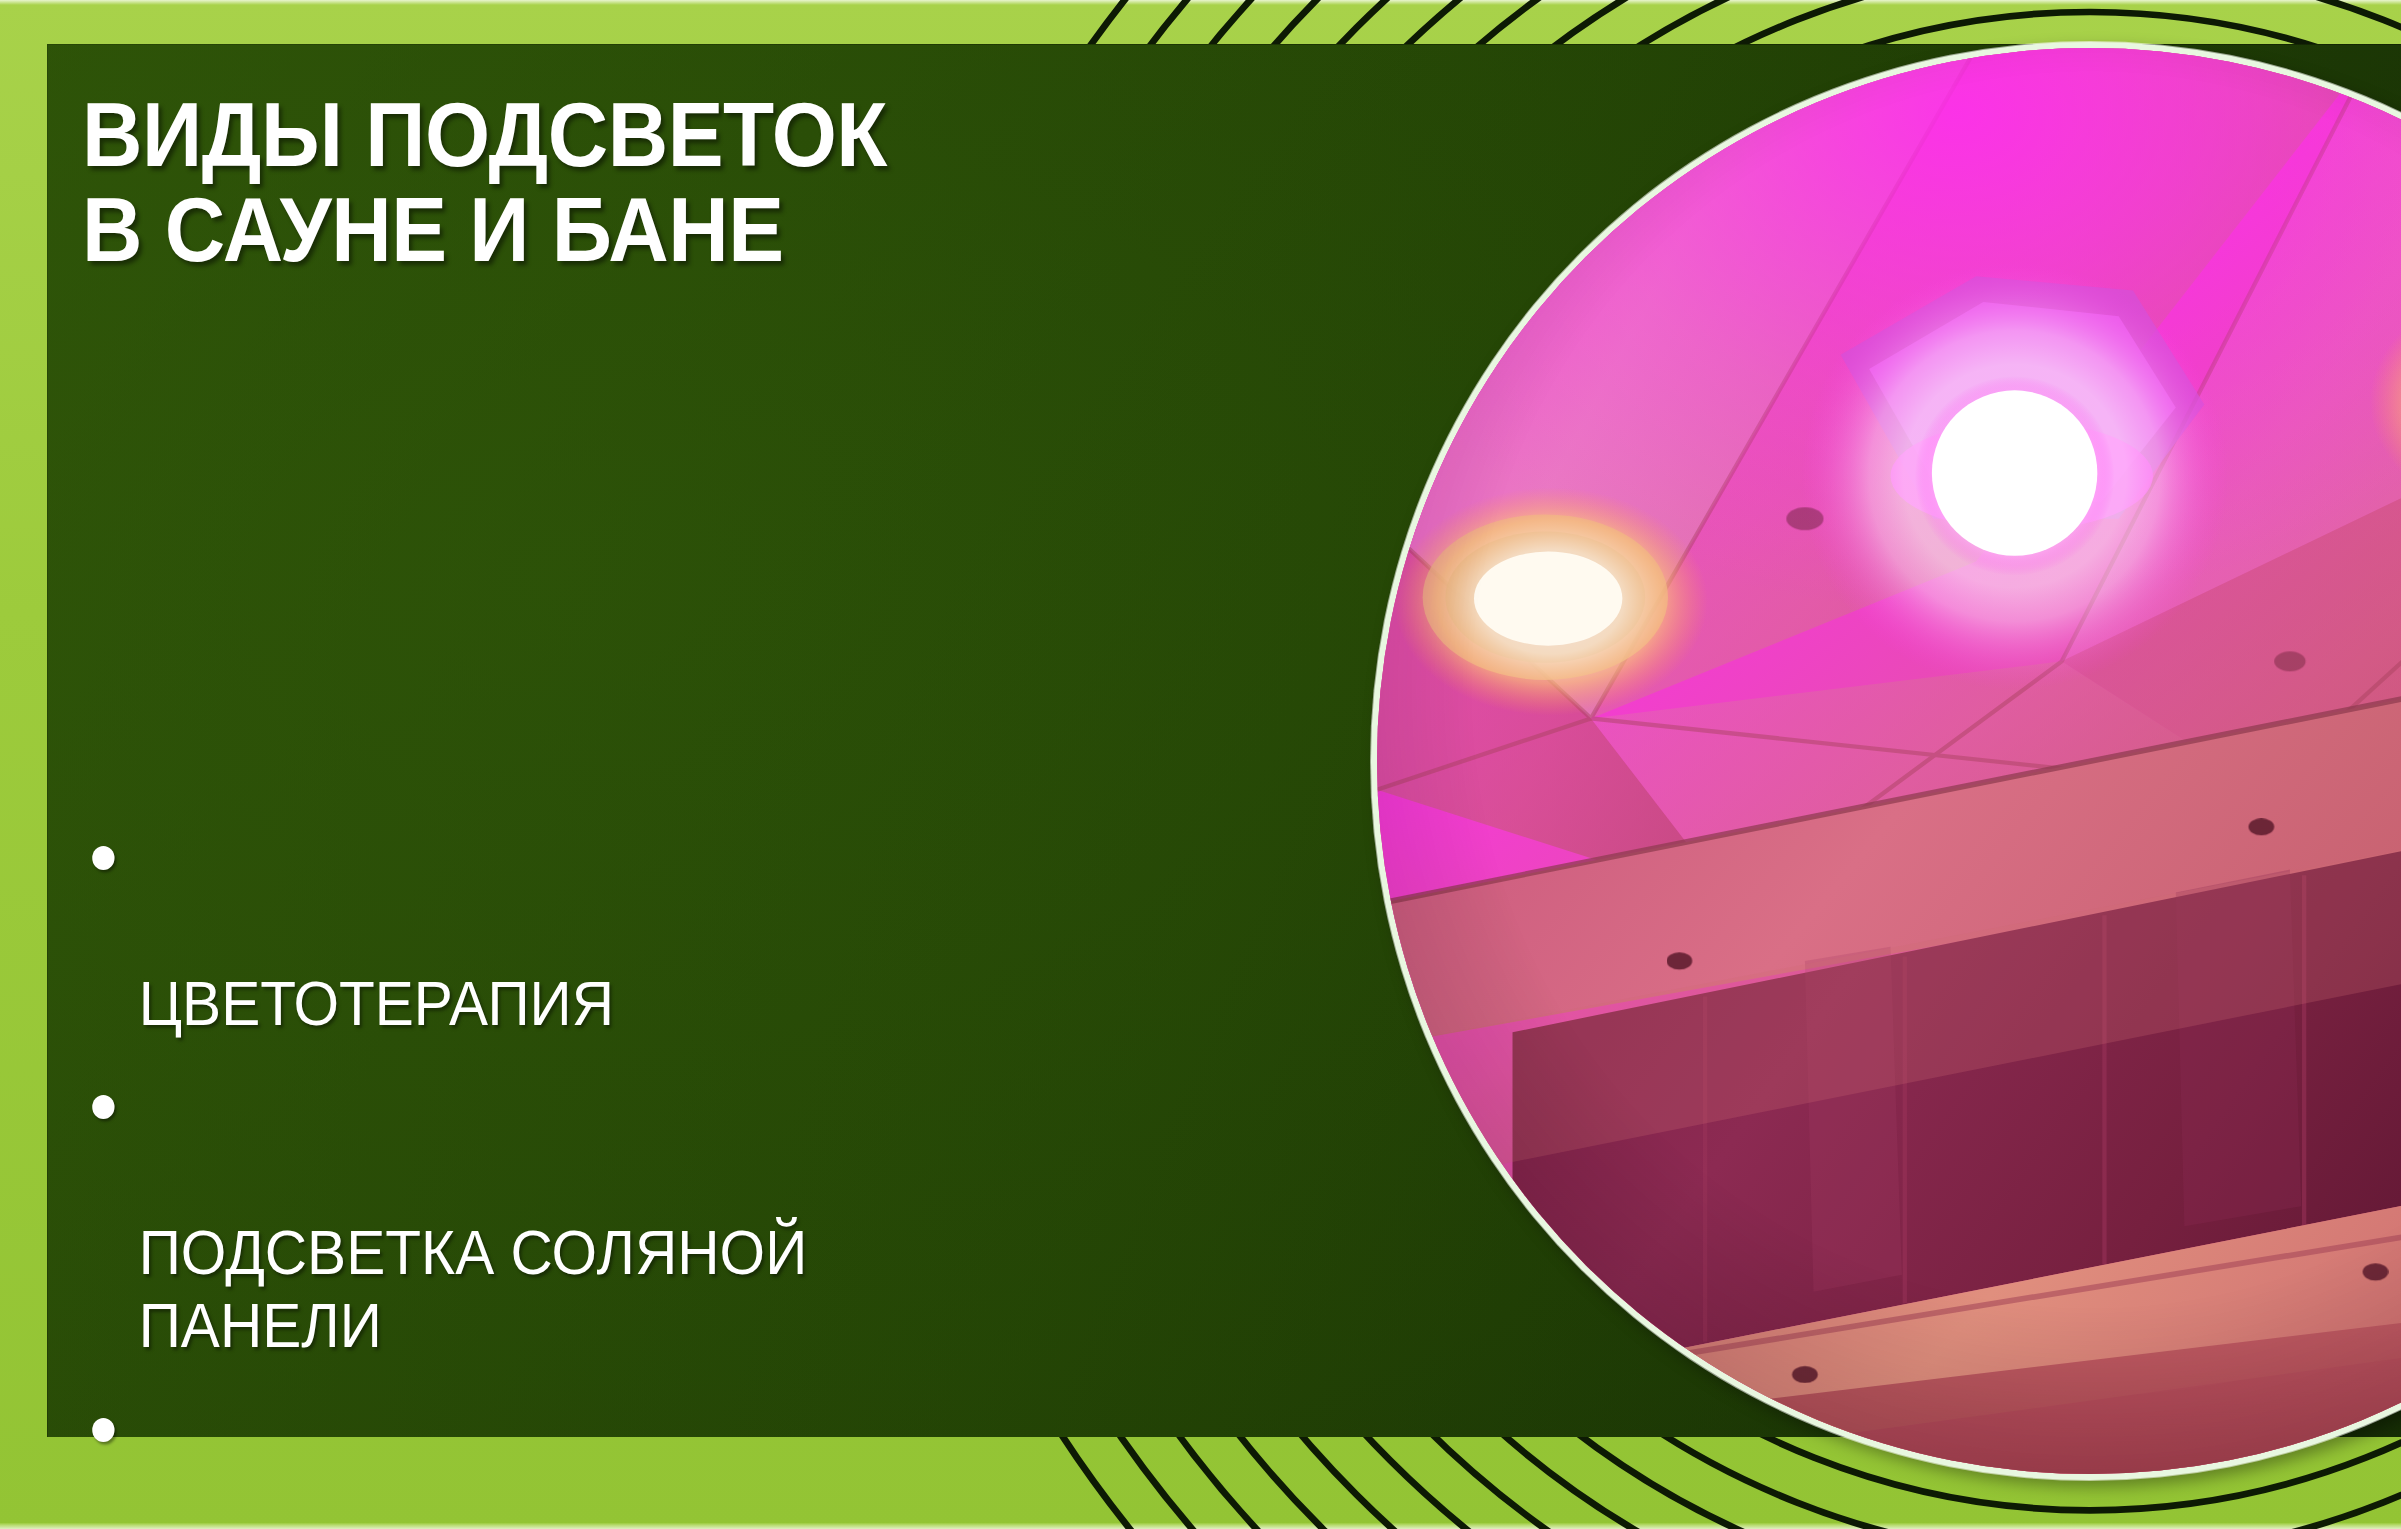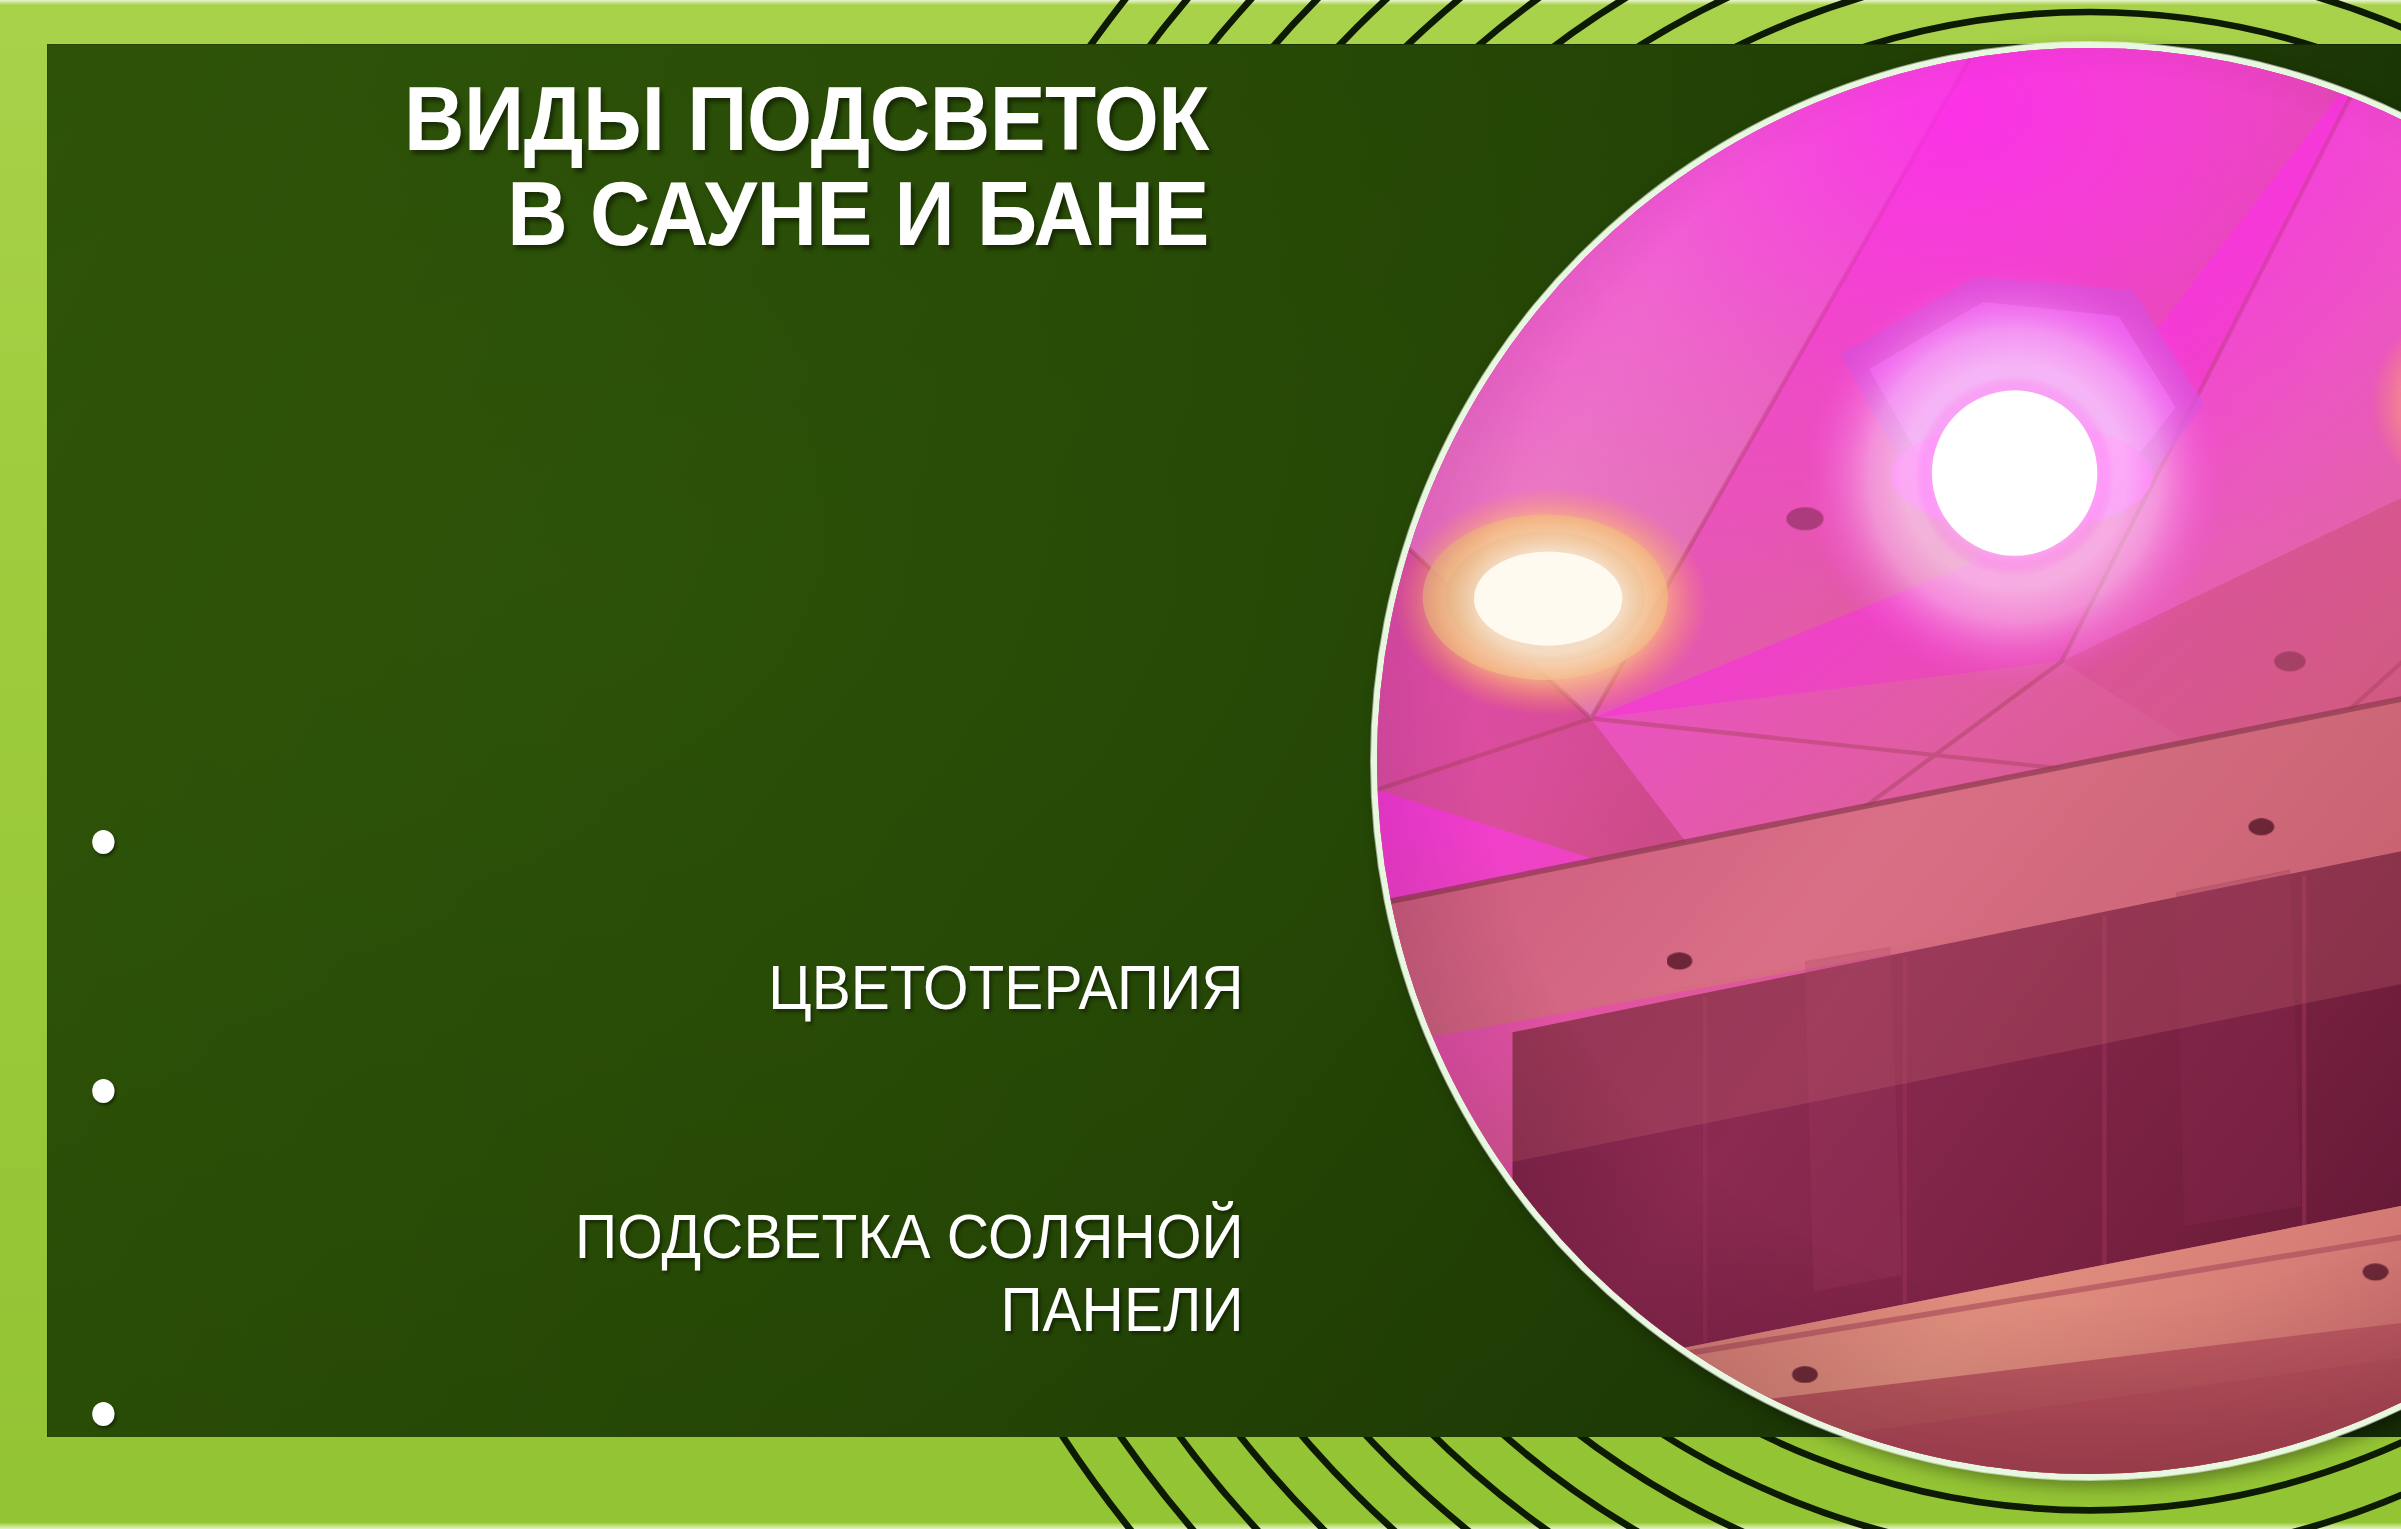--- a/index.html
+++ b/index.html
@@ -43,24 +43,23 @@
   .panel::after{
     content:"";
     position:absolute; inset:0;
     background:linear-gradient(115deg, rgba(52,92,10,.55) 0%, rgba(30,58,6,.1) 45%, rgba(10,24,2,.55) 100%);
     pointer-events:none;
   }
 
   
   .textcol {
     position:absolute;
-    left:82px; top:46px;
+    left:82px; top:62px;
     width:1225px; height:1345px;
     z-index:6;
-    text-align:right;
   }
   .title {
     color:#ffffff;
     font-family:"Liberation Sans", sans-serif;
     font-weight:700;
     font-size:91px;
     line-height:1.04;
     letter-spacing:-0.5px;
     transform:scaleX(.92);
     transform-origin:left top;

